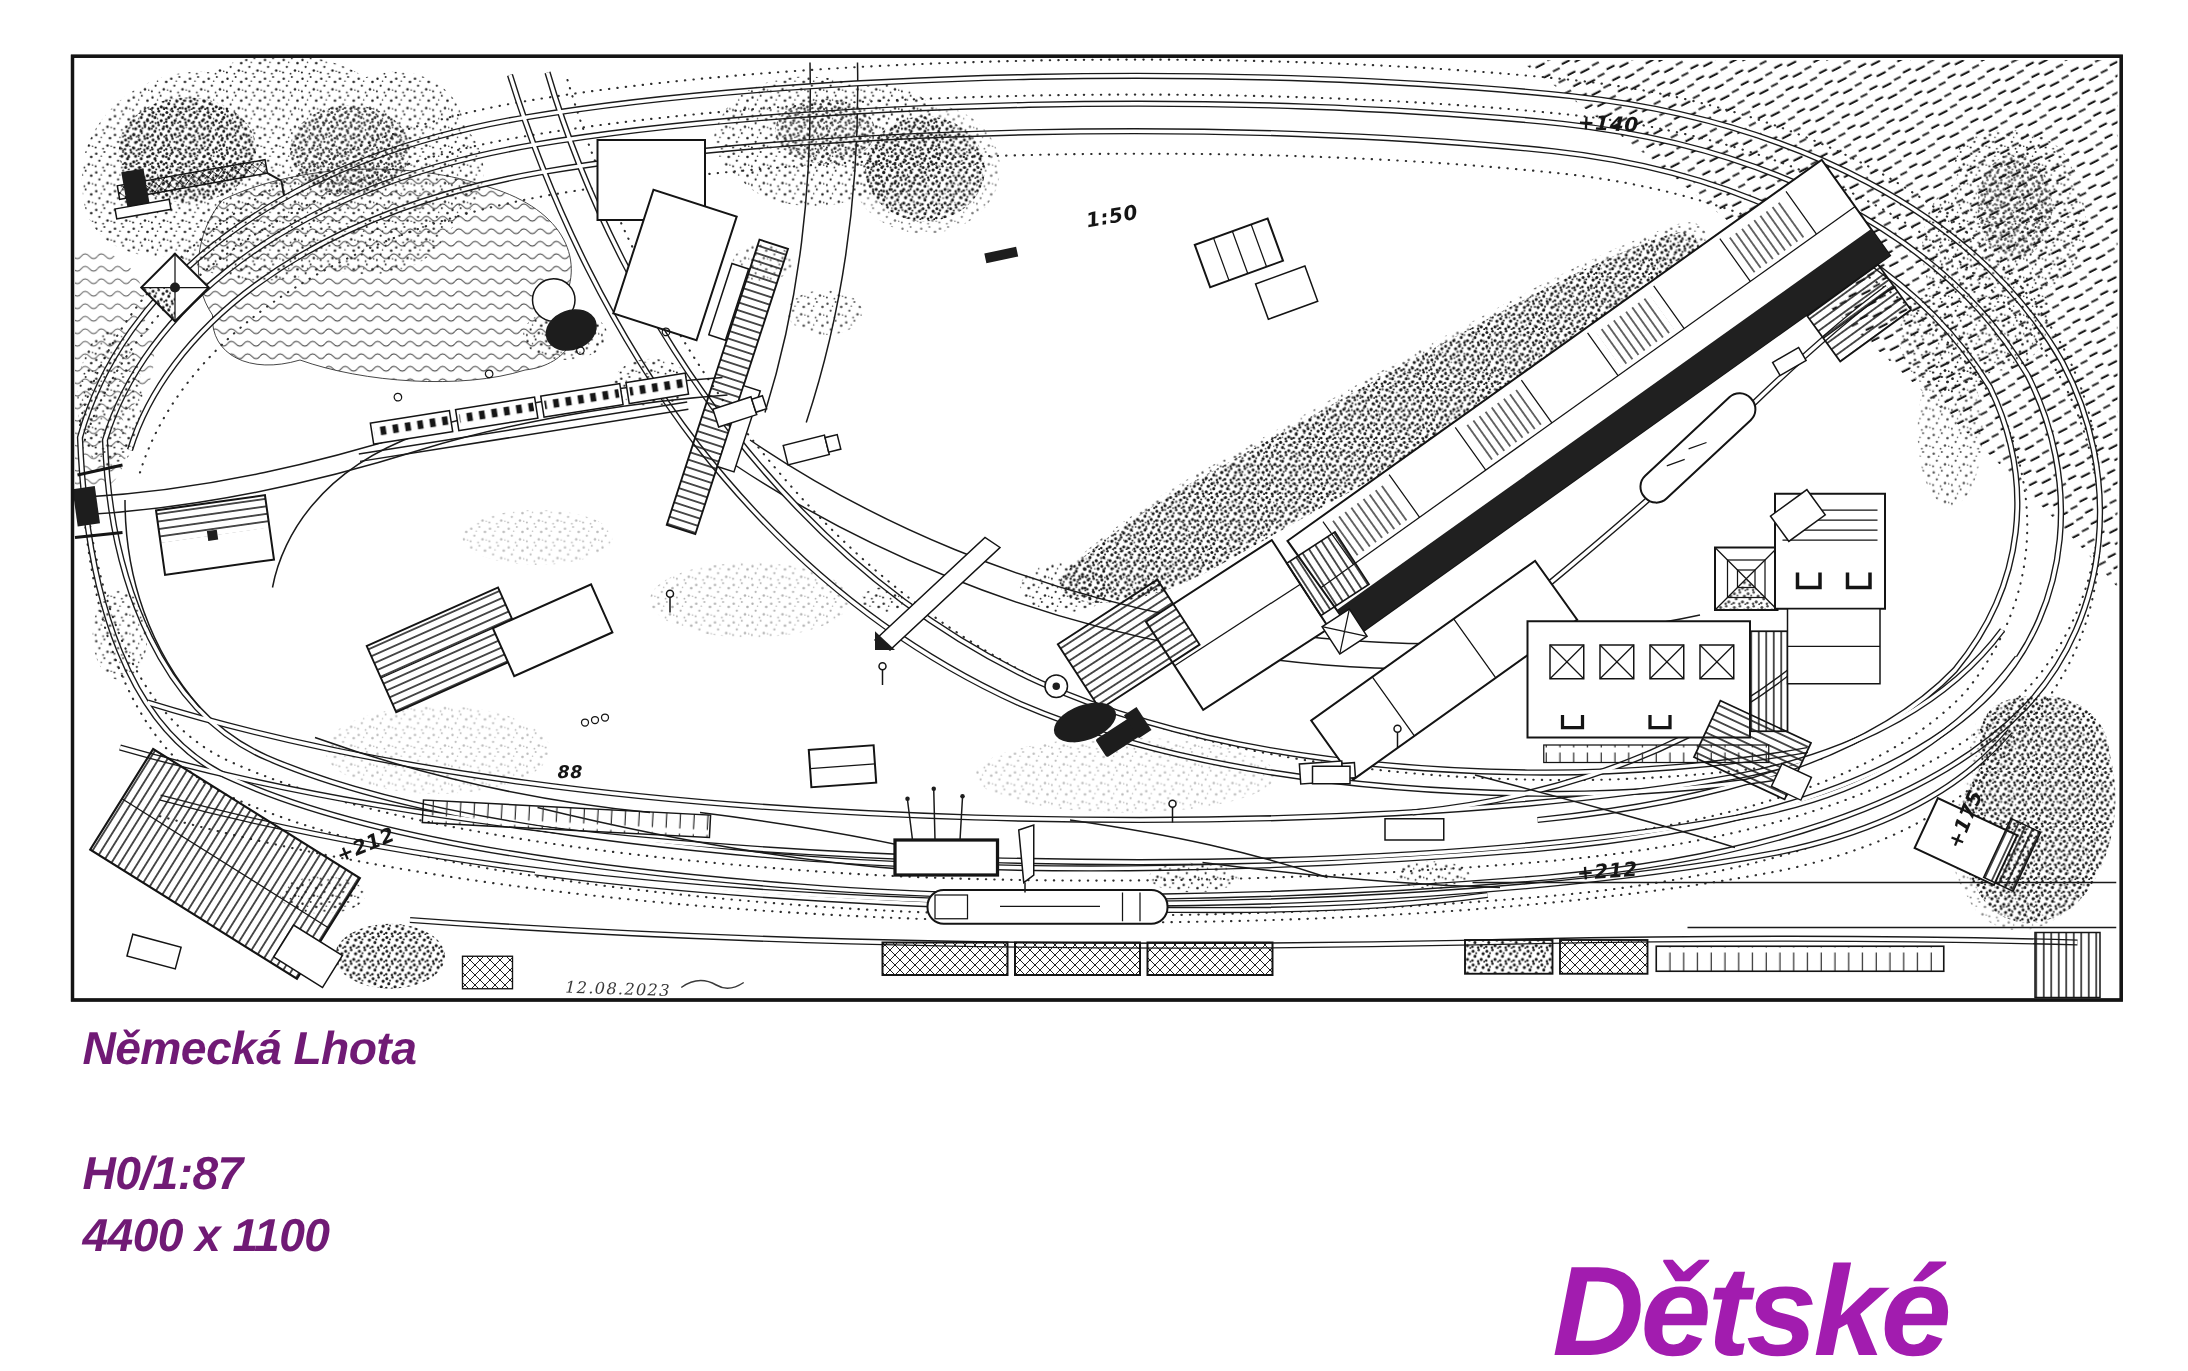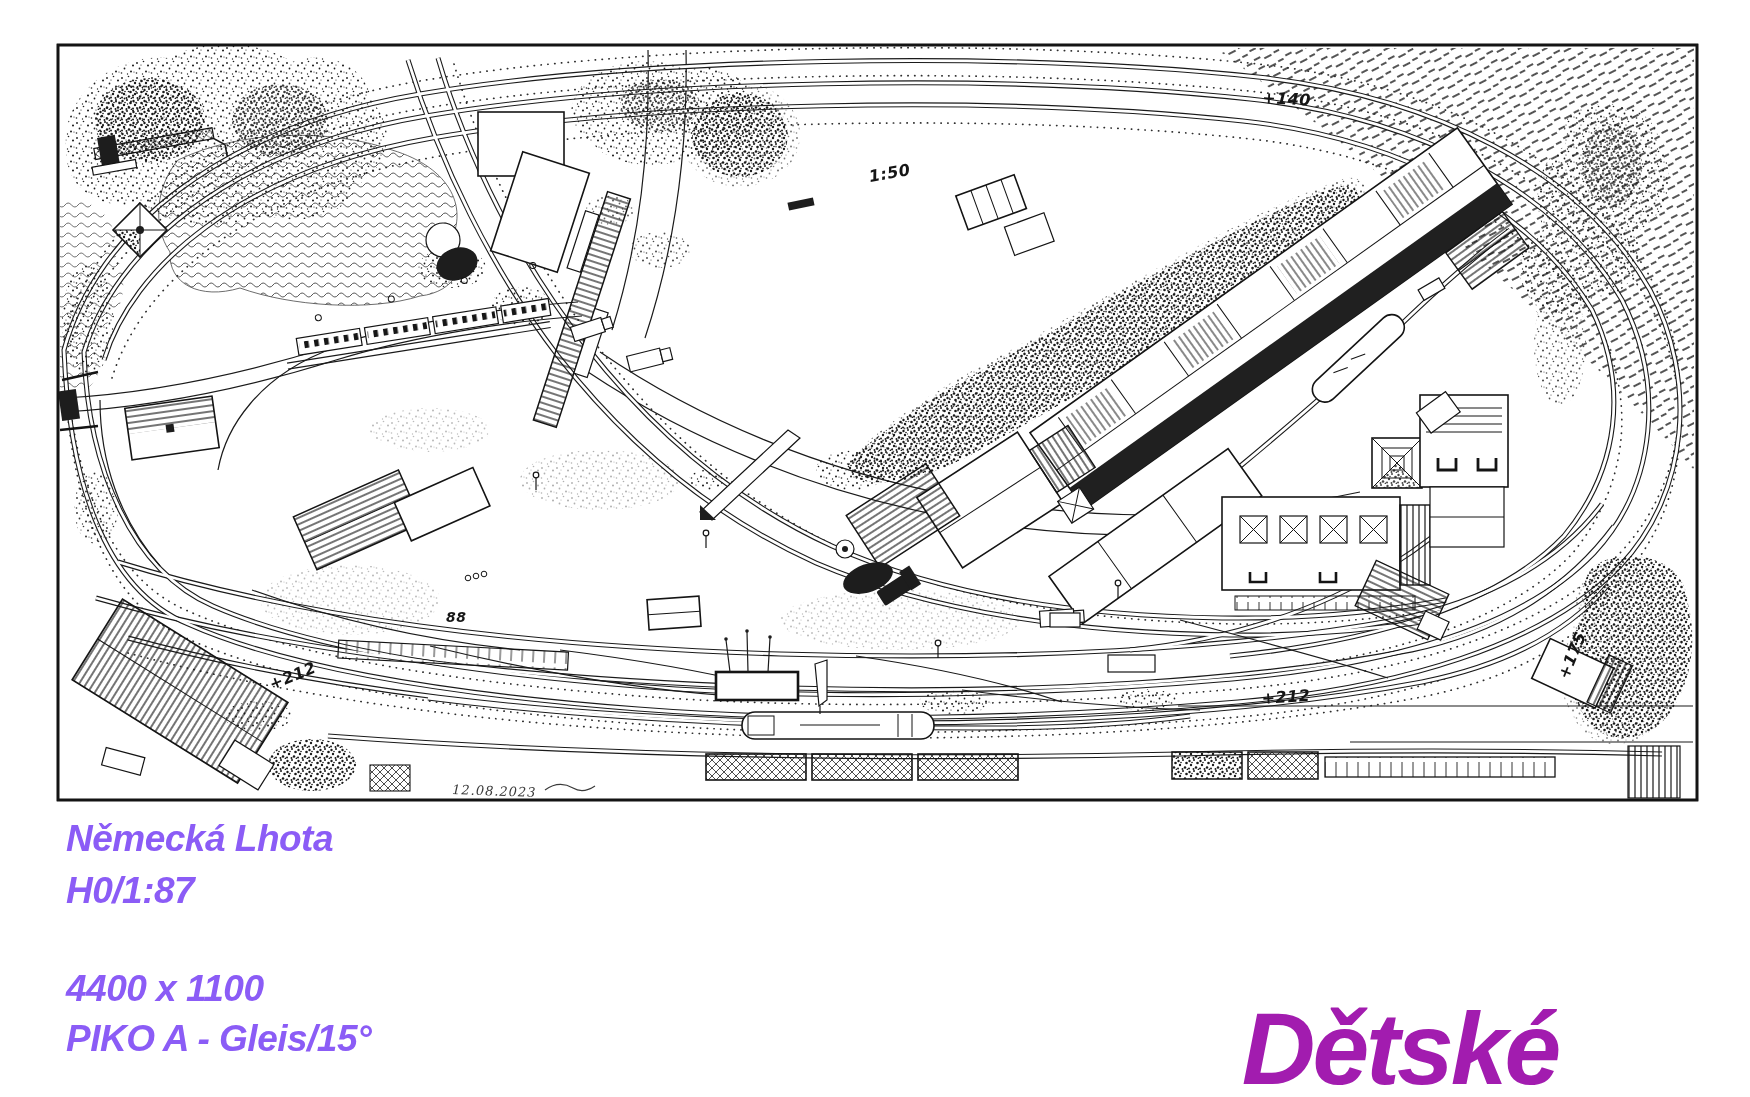--- a/index.html
+++ b/index.html
@@ -13,21 +13,21 @@
   .sg2 {fill:none;stroke:#1a1a1a;stroke-width:1.6;}
   .dots{fill:none;stroke:#2e2e2e;stroke-width:1.7;stroke-dasharray:.3 6.5;stroke-linecap:round;}
   .bld {fill:#ffffff;stroke:#141414;stroke-width:1.6;}
   .bl2 {fill:#ffffff;stroke:#141414;stroke-width:1.2;}
   .dk  {fill:#1d1d1d;stroke:none;}
   .ln  {stroke:#141414;stroke-width:1;fill:none;}
   .lbl {font:italic 700 16px "DejaVu Sans",sans-serif;fill:#151515;letter-spacing:.5px;}
   .sig {font:italic 400 13px "DejaVu Serif",serif;fill:#3a3a3a;letter-spacing:1px;}
   
   .tl{position:absolute;left:66px;font:italic 700 37px "Liberation Sans",sans-serif;
-      color:#8b5cf6;letter-spacing:-.5px;white-space:nowrap;}
+      color:#701a75;letter-spacing:-.5px;white-space:nowrap;}
   #brand{position:absolute;left:1150px;top:946px;width:500px;text-align:center;
       font:italic 700 102px "Liberation Sans",sans-serif;color:#a21caf;letter-spacing:-3px;margin-top:45px;}
 </style>
 </head>
 <body>
 
 <div id="page">
 
 <svg id="plan-svg" width="1750" height="1097" viewBox="0 0 1750 1097" xmlns="http://www.w3.org/2000/svg">
   <defs>
@@ -448,18 +448,17 @@
     <text class="lbl" x="1568" y="680" transform="rotate(-68 1568 680)">+175</text>
     <text class="lbl" x="446" y="622" style="font-size:14px">88</text>
     <text class="sig" x="452" y="794" transform="rotate(2 452 794)">12.08.2023</text>
     <path d="M 545,790 q 14,-10 28,-2 q 10,6 22,-2" fill="none" stroke="#3a3a3a" stroke-width="1.2"></path>
   </g>
 
   <rect x="58" y="45" width="1639" height="755" fill="none" stroke="#141414" stroke-width="2.6"></rect>
 </svg>
 
 <div class="tl" style="top:818px">Německá Lhota</div>
-<div class="tl" style="top:870px">H0/1:87</div>
+<div class="tl" style="top:918px">H0/1:87</div>
 <div class="tl" style="top:968px">4400 x 1100</div>
-<div class="tl" style="top:1018px">PIKO A - Gleis/15°</div>
 <div id="brand">Dětské</div>
 
 </div>
 
 </body></html>

